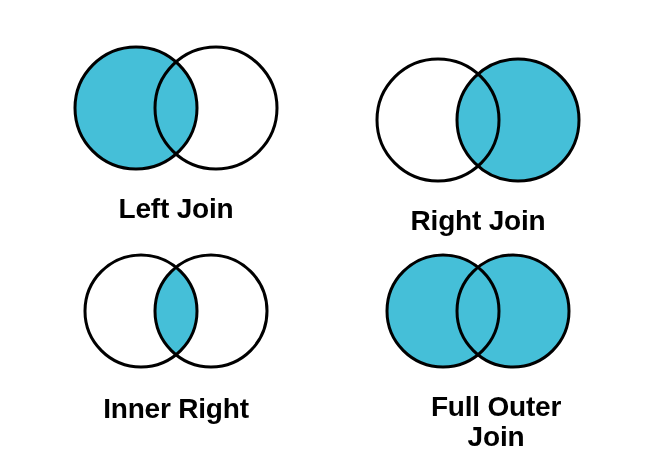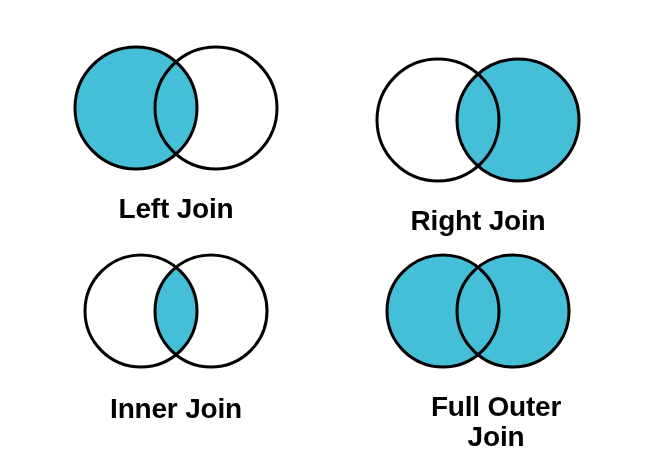--- a/index.html
+++ b/index.html
@@ -106,21 +106,21 @@
           </clipPath>
       </defs>
       <circle cx="90" cy="63" r="56" fill="#ffffff"></circle>
       <circle cx="160" cy="63" r="56" fill="#ffffff"></circle>
       <g clip-path="url(#clip-ij-left)">
         <circle cx="160" cy="63" r="56" fill="#45bfd8"></circle>
       </g>
       <circle cx="90" cy="63" r="56" fill="none" stroke="#000000" stroke-width="3"></circle>
       <circle cx="160" cy="63" r="56" fill="none" stroke="#000000" stroke-width="3"></circle>
     </svg>
-    <div class="venn-label">Inner Join</div>
+    <div class="venn-label">Inner Right</div>
   </div>
 
   <div class="venn-cell" id="cell-full-outer">
     <svg class="venn-figure" width="250" height="130" viewBox="0 0 250 130">
       <defs>
         <clipPath id="clip-fo-left">
             <circle cx="90" cy="63" r="56"></circle>
           </clipPath>
       </defs>
       <circle cx="90" cy="63" r="56" fill="#45bfd8"></circle>

